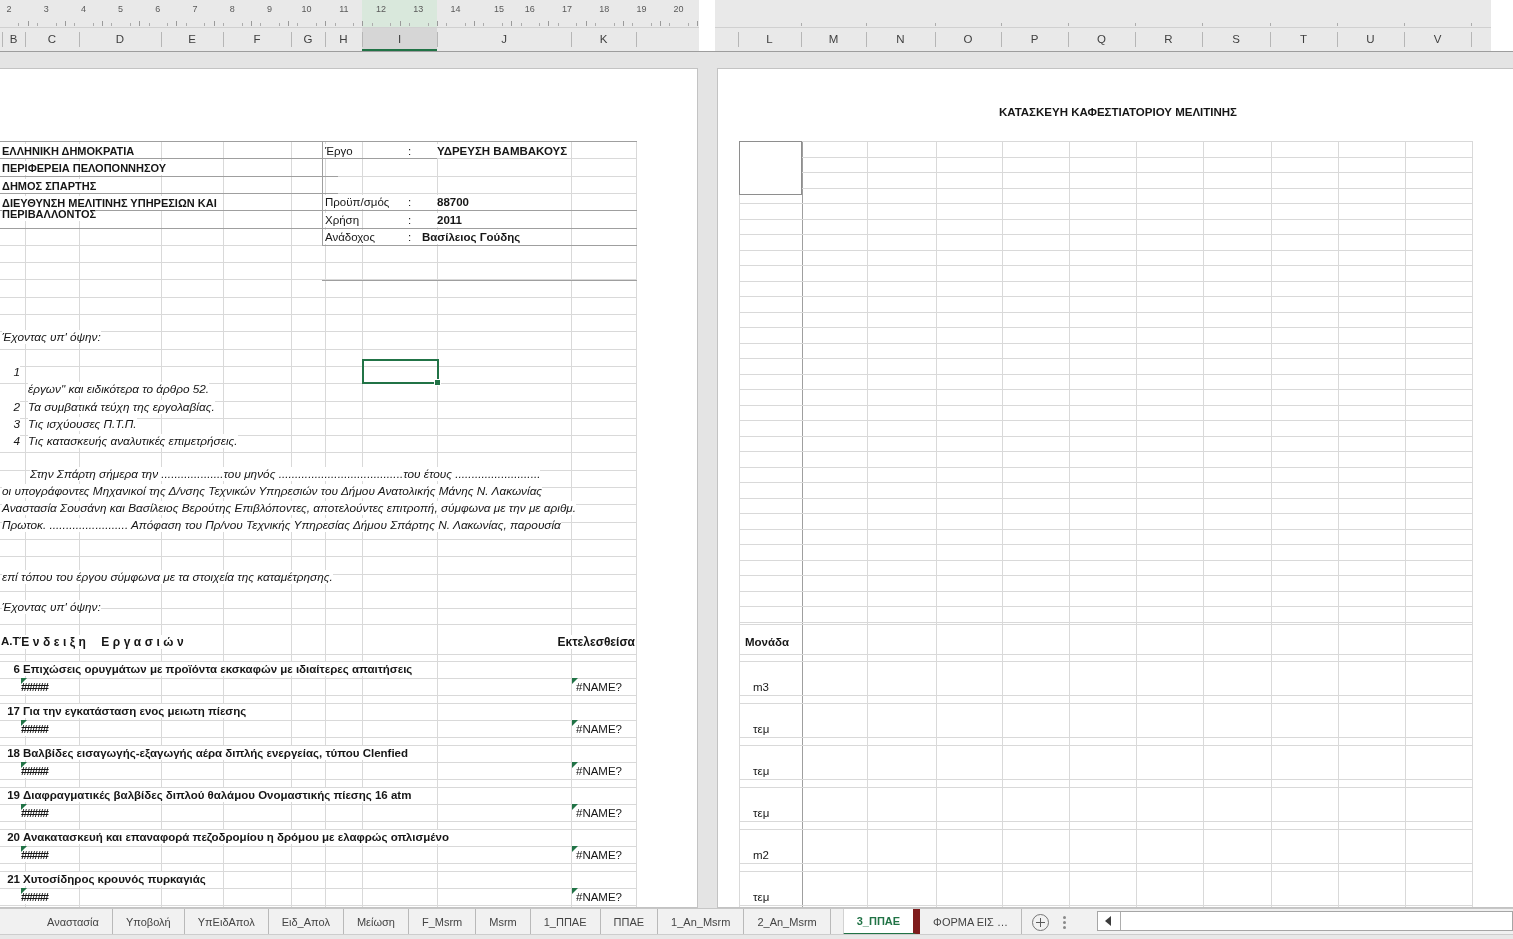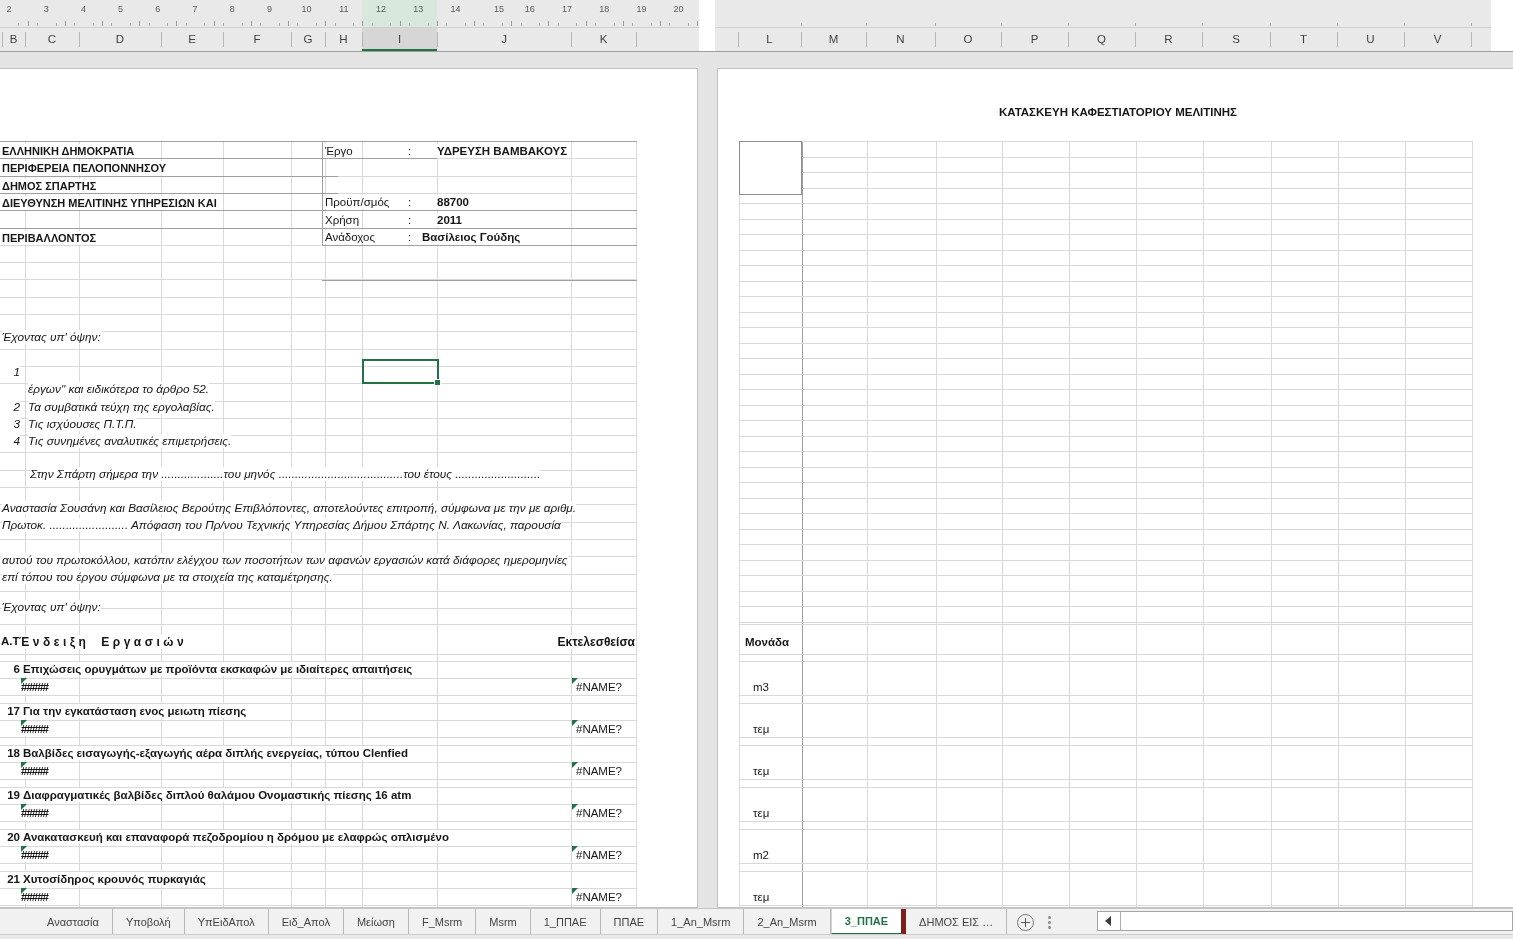--- a/index.html
+++ b/index.html
@@ -44,21 +44,21 @@
   #tblWorks{left:19px;top:566px;font-size:12px;font-weight:bold;letter-spacing:3.5px;word-spacing:5px;z-index:2;background:#fff;}
   #tblExec{right:62px;top:566px;font-size:12px;font-weight:bold;z-index:2;background:#fff;}
   #selbox{left:362px;top:290px;width:73px;height:21px;border:2px solid #217346;z-index:6;background:transparent;}
   #selhandle{left:434px;top:310px;width:5px;height:5px;background:#217346;border:1px solid #fff;z-index:7;}
   #p2title{left:200px;top:37px;width:400px;text-align:center;font-size:11.5px;font-weight:bold;background:#fff;z-index:2;}
   #unitHdr{left:27px;top:567px;font-size:11.5px;font-weight:bold;background:#fff;z-index:2;}
   #mbox{left:21px;top:72px;width:63px;height:54px;border:1px solid #8e8e8e;background:#fff;box-sizing:border-box;z-index:1;}
   
   #tabbar{left:0;top:908px;width:1513px;height:26px;background:#f1f1f1;border-top:1px solid #c6c6c6;display:flex;align-items:stretch;}
   .tab{position:relative;padding:0 13px;font-size:11px;color:#444;display:flex;align-items:center;border-right:1px solid #b9b9b9;cursor:default;}
-  .tab.active{background:#fff;color:#217346;font-weight:bold;border-right:5px solid #7f1d1d;border-left:1px solid #d2d2d2;border-bottom:2.5px solid #217346;}
+  .tab.active{background:#fff;color:#217346;font-weight:bold;border-right:7px solid #7f1d1d;border-left:1px solid #d2d2d2;border-bottom:2.5px solid #217346;margin-left:12px;}
   #tabspacer{width:8px;border-right:none;}
   #newsheet{width:15px;height:15px;border:1px solid #767676;border-radius:50%;margin:auto 0 auto 10px;position:relative;flex:none;}
   #newsheet:before,#newsheet:after{content:"";position:absolute;background:#5a5a5a;}
   #newsheet:before{left:3px;top:7px;width:9px;height:1px;}
   #newsheet:after{left:7px;top:3px;width:1px;height:9px;}
   #tabdots{margin:auto 0 auto 14px;width:3px;flex:none;}
   .dot{width:3px;height:3px;border-radius:50%;background:#8a8a8a;margin:2px 0;}
   #hscroll{position:absolute;left:1097px;top:911px;width:416px;height:20px;background:#fff;border:1px solid #a6a6a6;box-sizing:border-box;}
   #hscroll-left{position:absolute;left:0;top:0;width:22px;height:18px;border-right:1px solid #adadad;background:#fff;}
   #hscroll-left .arr{position:absolute;left:7px;top:4px;width:0;height:0;border-top:5px solid transparent;border-bottom:5px solid transparent;border-right:6px solid #3c3c3c;}
@@ -282,45 +282,45 @@
     <div class="gd" style="left: 322px; top: 89.3px; width: 115px; height: 1px;"></div>
     <div class="gd" style="left: 322px; top: 141.2px; width: 315px; height: 1px;"></div>
     <div class="gd" style="left: 322px; top: 158.5px; width: 315px; height: 1px;"></div>
     <div class="gd" style="left: 322px; top: 175.8px; width: 315px; height: 1px;"></div>
     <div class="gd" style="left: 322px; top: 211px; width: 315px; height: 1px;"></div>
     <div class="gd" style="left: 322px; top: 72px; width: 1px; height: 103.8px;"></div>
     <div class="txt hdr" style="left: 2px; top: 75px; z-index: 2;">ΕΛΛΗΝΙΚΗ ΔΗΜΟΚΡΑΤΙΑ</div>
     <div class="txt hdr" style="left: 2px; top: 92.3px; z-index: 2;">ΠΕΡΙΦΕΡΕΙΑ ΠΕΛΟΠΟΝΝΗΣΟΥ</div>
     <div class="txt hdr" style="left: 2px; top: 109.6px; z-index: 2;">ΔΗΜΟΣ ΣΠΑΡΤΗΣ</div>
     <div class="txt hdr" style="left: 2px; top: 126.9px; z-index: 2;">ΔΙΕΥΘΥΝΣΗ ΜΕΛΙΤΙΝΗΣ ΥΠΗΡΕΣΙΩΝ ΚΑΙ</div>
-    <div class="txt hdr" style="left: 2px; top: 162px; z-index: 2;">ΠΕΡΙΒΑΛΛΟΝΤΟΣ</div>
+    <div class="txt hdr" style="left: 2px; top: 138px; z-index: 2;">ΠΕΡΙΒΑΛΛΟΝΤΟΣ</div>
     <div class="txt lbl" style="left: 325px; top: 75px; z-index: 2;">Έργο</div>
     <div class="txt lbl" style="left: 408px; top: 75px; z-index: 2;">:</div>
     <div class="txt val" style="left: 437px; top: 75px; z-index: 2;">ΥΔΡΕΥΣΗ ΒΑΜΒΑΚΟΥΣ</div>
     <div class="txt lbl" style="left: 325px; top: 126px; z-index: 2;">Προϋπ/σμός</div>
     <div class="txt lbl" style="left: 408px; top: 126px; z-index: 2;">:</div>
     <div class="txt val" style="left: 437px; top: 126px; z-index: 2;">88700</div>
     <div class="txt lbl" style="left: 325px; top: 143.5px; z-index: 2;">Χρήση</div>
     <div class="txt lbl" style="left: 408px; top: 143.5px; z-index: 2;">:</div>
     <div class="txt val" style="left: 437px; top: 143.5px; z-index: 2;">2011</div>
     <div class="txt lbl" style="left: 325px; top: 160.8px; z-index: 2;">Ανάδοχος</div>
     <div class="txt lbl" style="left: 408px; top: 160.8px; z-index: 2;">:</div>
     <div class="txt val" style="left: 422px; top: 160.8px; z-index: 2;">Βασίλειος Γούδης</div>
     <div class="txt body-i" style="left: 0px; top: 296px; width: 20px; text-align: right; z-index: 2;">1</div>
     <div class="txt body-i" style="left: 28px; top: 313.3px; z-index: 2;">έργων" και ειδικότερα το άρθρο 52.</div>
     <div class="txt body-i" style="left: 0px; top: 330.5px; width: 20px; text-align: right; z-index: 2;">2</div>
     <div class="txt body-i" style="left: 28px; top: 330.5px; z-index: 2;">Τα συμβατικά τεύχη της εργολαβίας.</div>
     <div class="txt body-i" style="left: 0px; top: 347.8px; width: 20px; text-align: right; z-index: 2;">3</div>
     <div class="txt body-i" style="left: 28px; top: 347.8px; z-index: 2;">Τις ισχύουσες Π.Τ.Π.</div>
     <div class="txt body-i" style="left: 0px; top: 365.1px; width: 20px; text-align: right; z-index: 2;">4</div>
-    <div class="txt body-i" style="left: 28px; top: 365.1px; z-index: 2;">Τις συνημένες αναλυτικές επιμετρήσεις.</div>
+    <div class="txt body-i" style="left: 28px; top: 365.1px; z-index: 2;">Τις κατασκευής αναλυτικές επιμετρήσεις.</div>
     <div class="txt body-i" style="left: 30px; top: 397.5px; z-index: 2;">Στην Σπάρτη σήμερα την ...................του μηνός ......................................του έτους ..........................</div>
+    <div class="txt body-i" style="left: 2px; top: 414.8px; z-index: 2;">οι υπογράφοντες Μηχανικοί της Δ/νσης Τεχνικών Υπηρεσιών του Δήμου Ανατολικής Μάνης Ν. Λακωνίας</div>
     <div class="txt body-i" style="left: 2px; top: 432.1px; z-index: 2;">Αναστασία Σουσάνη και Βασίλειος Βερούτης Επιβλόποντες, αποτελούντες επιτροπή, σύμφωνα με την με αριθμ.</div>
     <div class="txt body-i" style="left: 2px; top: 449.4px; z-index: 2;">Πρωτοκ. ........................ Απόφαση του Πρ/νου Τεχνικής Υπηρεσίας Δήμου Σπάρτης Ν. Λακωνίας, παρουσία</div>
-    <div class="txt body-i" style="left: 2px; top: 484px; z-index: 2;">αυτού του πρωτοκόλλου, κατόπιν ελέγχου των ποσοτήτων των αφανών εργασιών κατά διάφορες ημερομηνίες</div>
     <div class="txt body-i" style="left: 2px; top: 501.3px; z-index: 2;">επί τόπου του έργου σύμφωνα με τα στοιχεία της καταμέτρησης.</div>
     <div class="txt wtitle" style="left: 0px; top: 593px; width: 20px; text-align: right; z-index: 2;">6</div>
     <div class="txt wtitle" style="left: 23px; top: 593px; z-index: 2;">Επιχώσεις ορυγμάτων με προϊόντα εκσκαφών με ιδιαίτερες απαιτήσεις</div>
     <div class="txt qty" style="left: 21px; top: 611px; z-index: 2;">#####</div>
     <div class="tri" style="left: 21px; top: 609px;"></div>
     <div class="txt lbl" style="left: 576px; top: 611px; z-index: 2;">#NAME?</div>
     <div class="tri" style="left: 572px; top: 609px;"></div>
     <div class="txt wtitle" style="left: 0px; top: 635px; width: 20px; text-align: right; z-index: 2;">17</div>
     <div class="txt wtitle" style="left: 23px; top: 635px; z-index: 2;">Για την εγκατάσταση ενος μειωτη πίεσης</div>
     <div class="txt qty" style="left: 21px; top: 653px; z-index: 2;">#####</div>
@@ -432,21 +432,21 @@
     <div class="tab">ΥπΕιδΑπολ</div>
     <div class="tab">Ειδ_Απολ</div>
     <div class="tab">Μείωση</div>
     <div class="tab">F_Msrm</div>
     <div class="tab">Msrm</div>
     <div class="tab">1_ΠΠΑΕ</div>
     <div class="tab">ΠΠΑΕ</div>
     <div class="tab">1_An_Msrm</div>
     <div class="tab">2_An_Msrm</div>
     <div class="tab active">3_ΠΠΑΕ</div>
-    <div class="tab">ΔΗΜΟΣ ΕΙΣ …</div>
+    <div class="tab">ΦΟΡΜΑ ΕΙΣ …</div>
     <div id="newsheet"></div>
     <div id="tabdots">
       <div class="dot"></div>
       <div class="dot"></div>
       <div class="dot"></div>
     </div>
   </div>
 <div class="abs" id="hscroll">
   <div id="hscroll-left">
       <div class="arr"></div>

